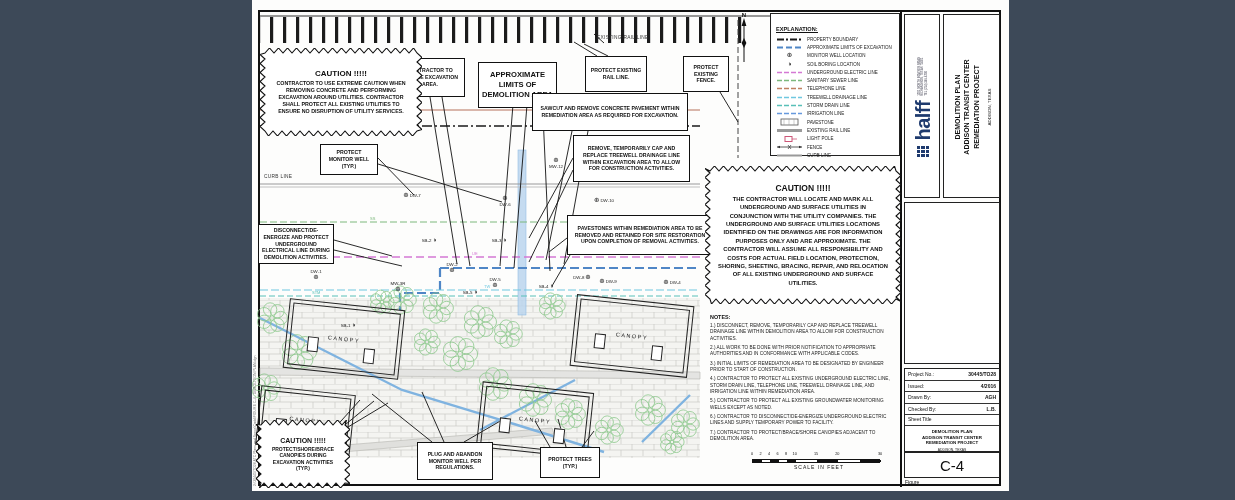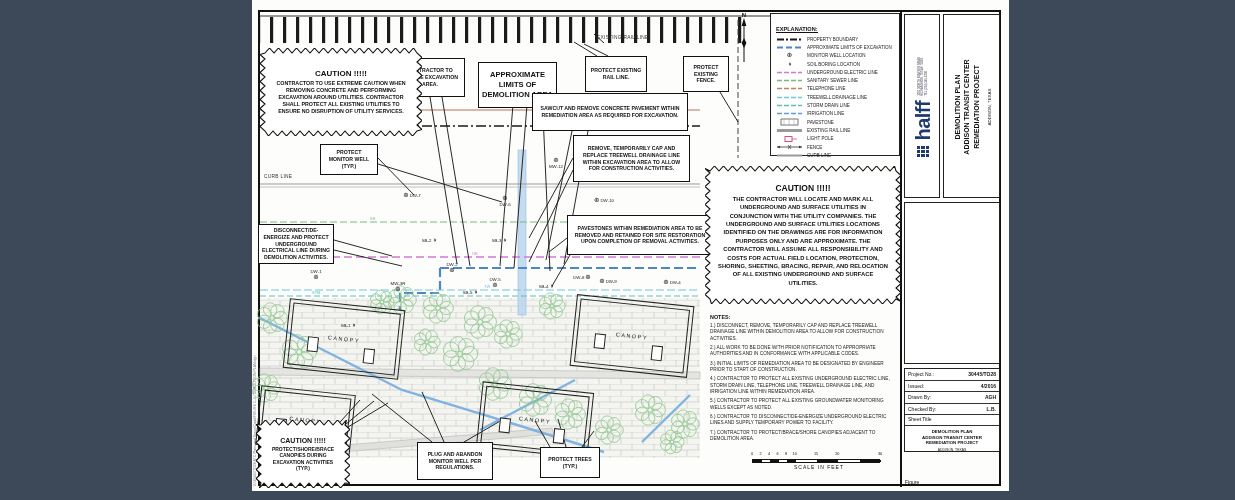--- a/index.html
+++ b/index.html
@@ -635,16 +635,17 @@
           </div>
         </div>
       <div class="tb-sheet-label">Sheet Title</div>
       <div class="tb-sheet-title">
         <span>DEMOLITION PLAN</span><br>
         <span>ADDISON TRANSIT CENTER</span><br>
         <span>REMEDIATION PROJECT</span>
       </div>
       <div class="tb-sheet-loc">ADDISON, TEXAS</div>
     </div>
+    <div class="tb-c4">C-4</div>
     <div class="tb-figure">Figure</div>
 
   </div>
 </div>
 
 </body></html>

